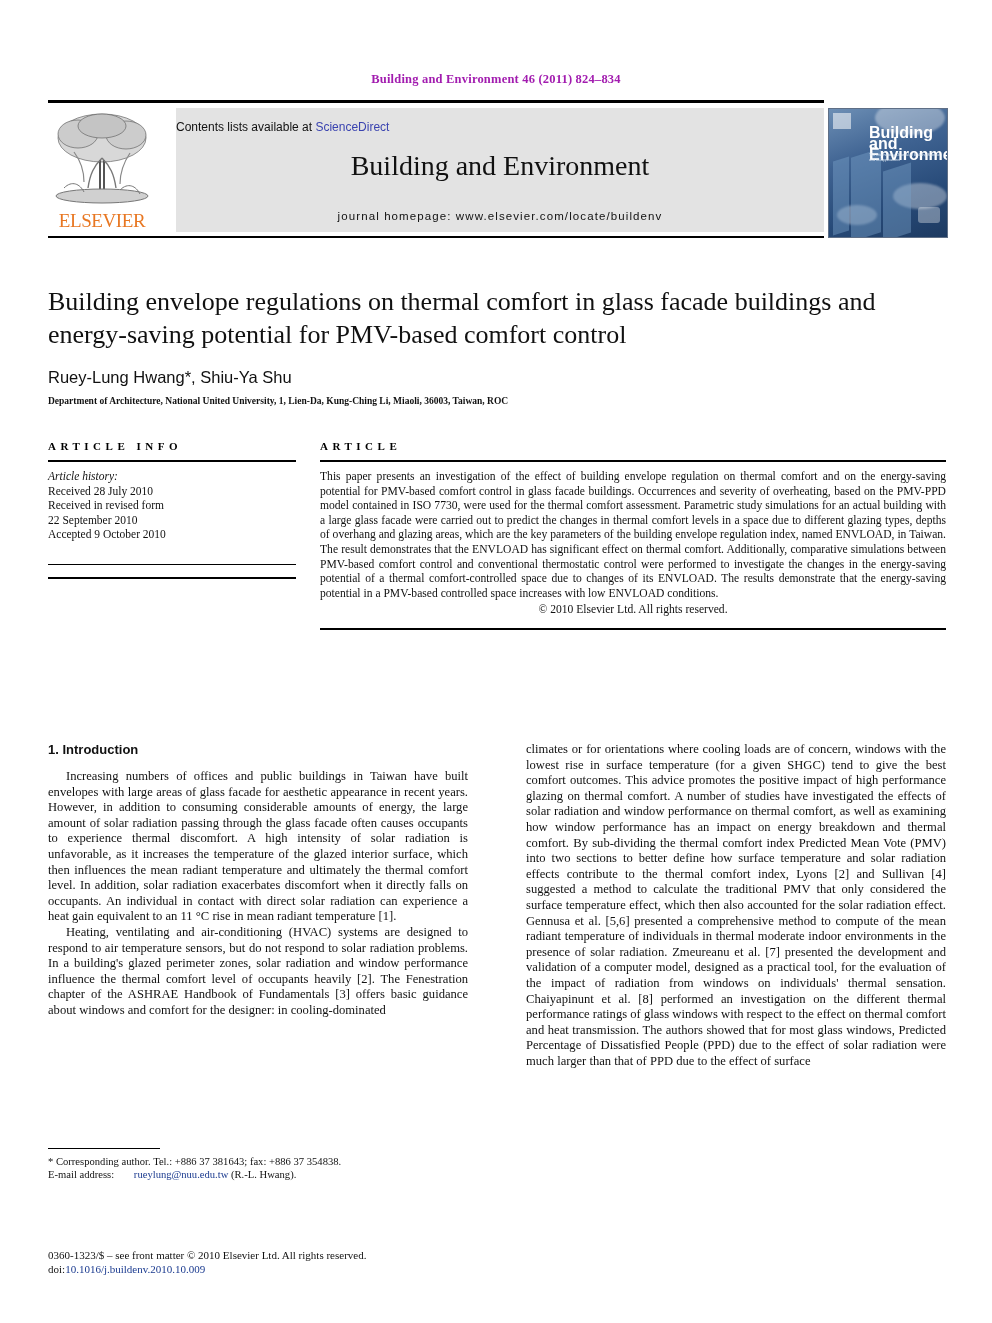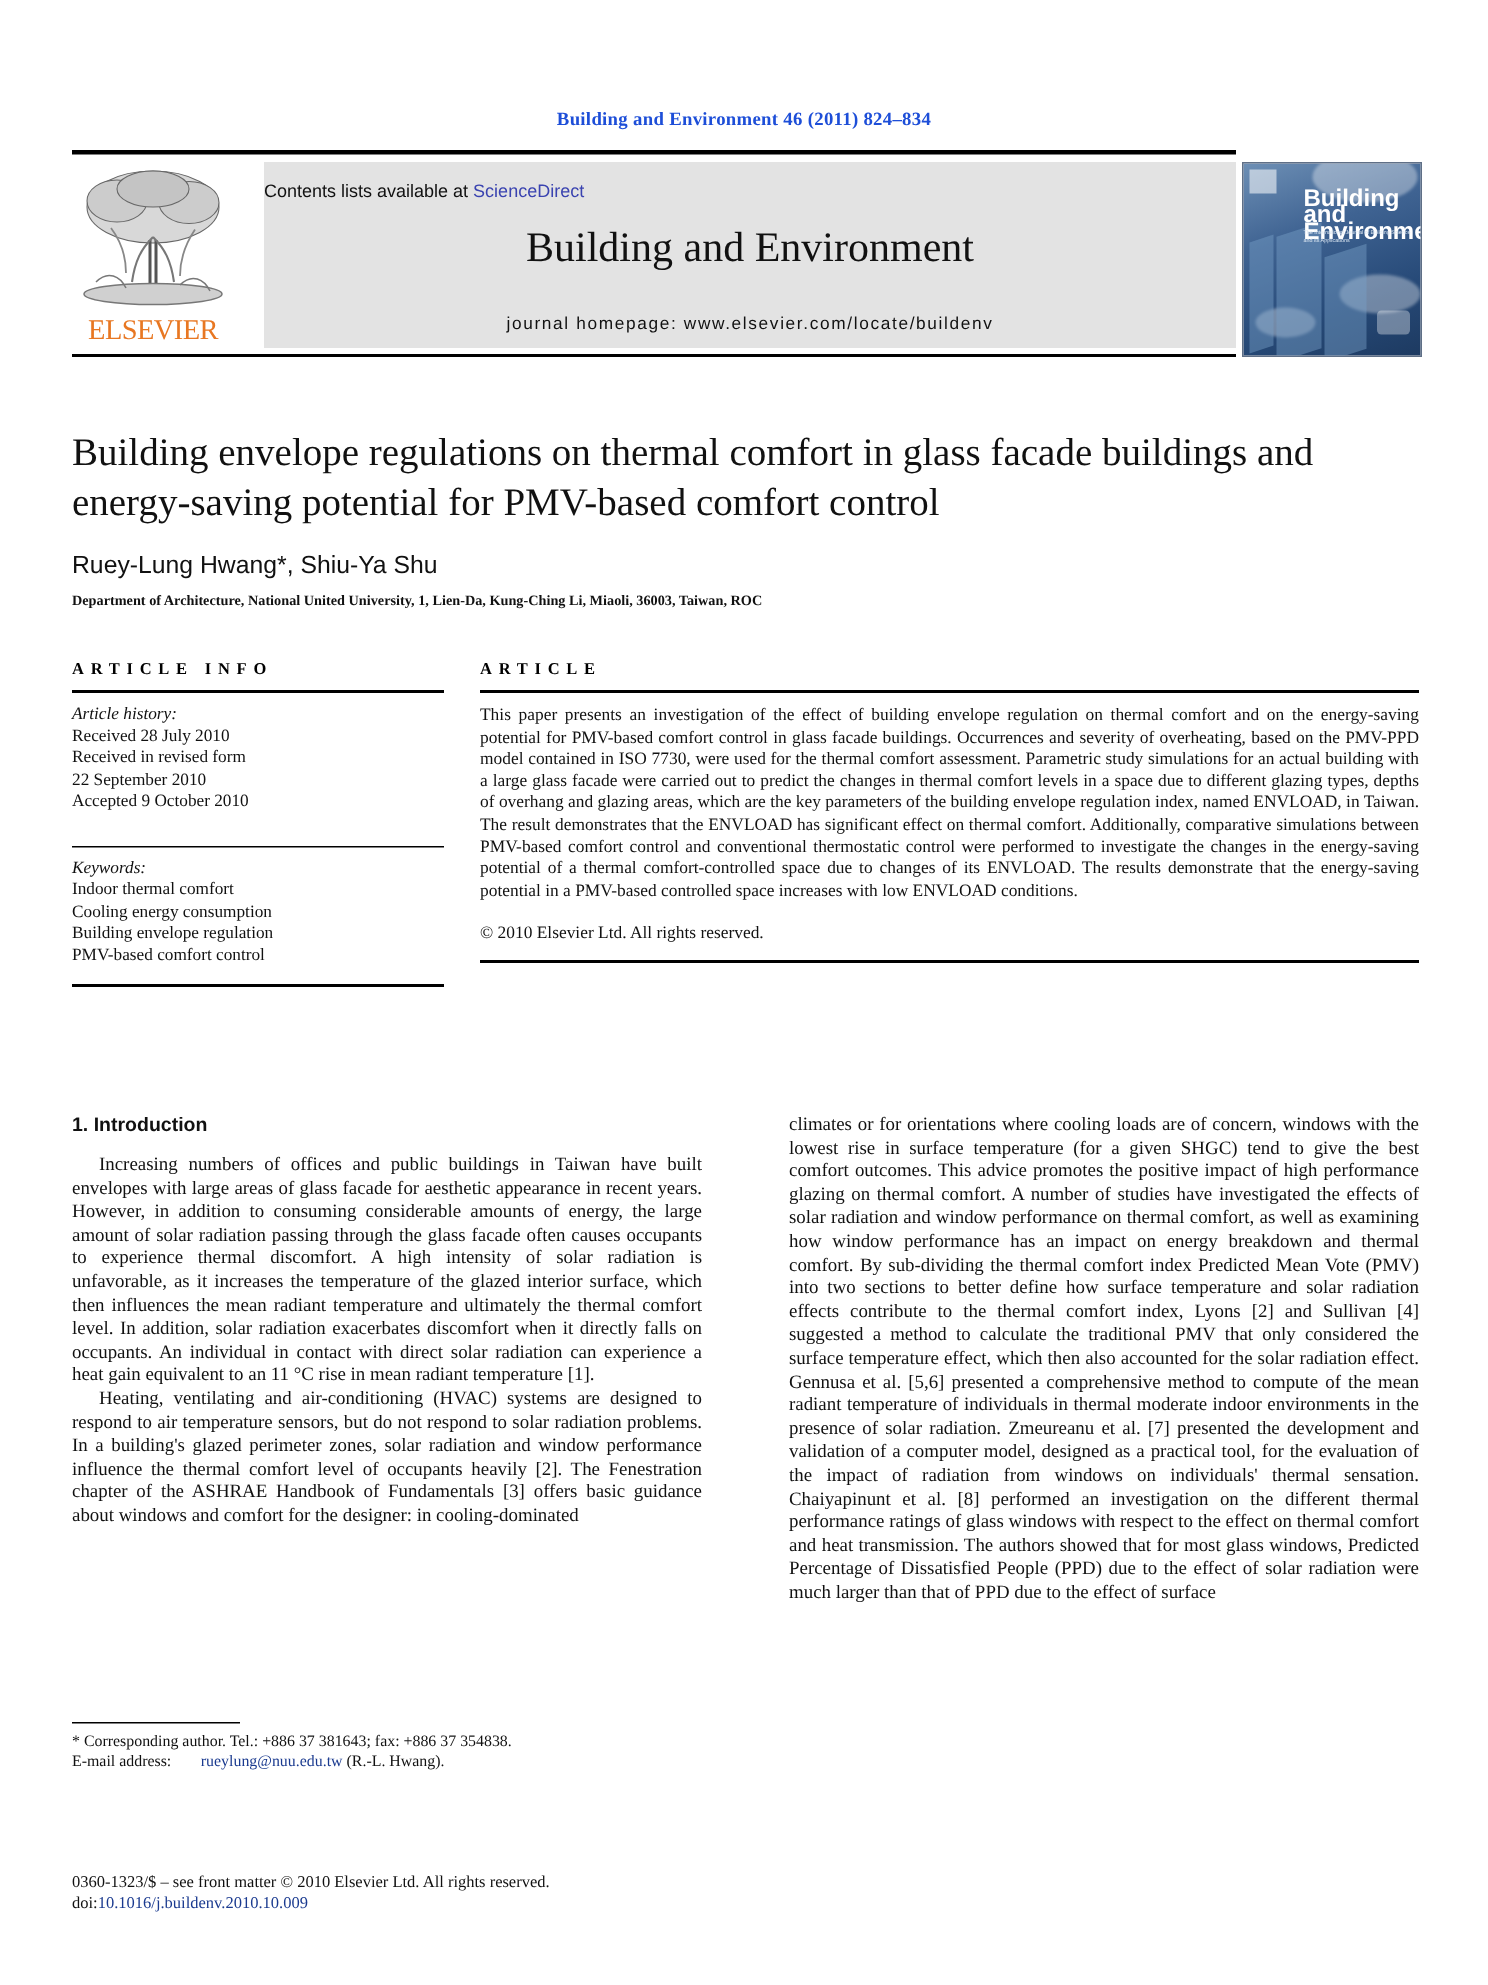--- a/index.html
+++ b/index.html
@@ -25,21 +25,21 @@
   
   .running-head {
     position: absolute;
     top: 72px;
     left: 0;
     width: 992px;
     text-align: center;
     font-family: "Liberation Serif", serif;
     font-weight: bold;
     font-size: 12.5px;
-    color: #1d4ed8;
+    color: #a21caf;
     letter-spacing: 0.2px;
   }
 
   
   .masthead {
     position: absolute;
     top: 100px;
     left: 48px;
     width: 898px;
     height: 138px;
@@ -256,24 +256,24 @@
 
   .abs-body {
     font-family: "Liberation Serif", serif;
     font-size: 11.6px;
     line-height: 14.6px;
     text-align: justify;
     color: #111;
     padding-top: 8px;
   }
   .copyright {
-    text-align: left;
+    text-align: center;
     font-family: "Liberation Serif", serif;
     font-size: 11.6px;
-    margin-top: 14px;
+    margin-top: 2px;
     color: #111;
   }
   .band-rule-bottom {
     height: 2px;
     background: #000;
     margin-top: 12px;
   }
   .info-rule-bottom {
     height: 2px;
     background: #000;
@@ -411,27 +411,20 @@
         <div class="sect-label">ARTICLE INFO</div>
         <div class="hr-top"></div>
         <div class="info-body">
           <div class="lead">Article history:</div>
           <div>Received 28 July 2010</div>
           <div>Received in revised form</div>
           <div>22 September 2010</div>
           <div>Accepted 9 October 2010</div>
         </div>
         <div class="kw-sep"></div>
-        <div class="info-body kw-block">
-          <div class="lead">Keywords:</div>
-          <div>Indoor thermal comfort</div>
-          <div>Cooling energy consumption</div>
-          <div>Building envelope regulation</div>
-          <div>PMV-based comfort control</div>
-        </div>
         <div class="info-rule-bottom"></div>
       </div>
 
       <div class="col-abs">
         <div class="sect-label">ARTICLE</div>
         <div class="hr-top"></div>
         <div class="abs-body">This paper presents an investigation of the effect of building envelope regulation on thermal comfort and on the energy-saving potential for PMV-based comfort control in glass facade buildings. Occurrences and severity of overheating, based on the PMV-PPD model contained in ISO 7730, were used for the thermal comfort assessment. Parametric study simulations for an actual building with a large glass facade were carried out to predict the changes in thermal comfort levels in a space due to different glazing types, depths of overhang and glazing areas, which are the key parameters of the building envelope regulation index, named ENVLOAD, in Taiwan. The result demonstrates that the ENVLOAD has significant effect on thermal comfort. Additionally, comparative simulations between PMV-based comfort control and conventional thermostatic control were performed to investigate the changes in the energy-saving potential of a thermal comfort-controlled space due to changes of its ENVLOAD. The results demonstrate that the energy-saving potential in a PMV-based controlled space increases with low ENVLOAD conditions.</div>
         <div class="copyright">© 2010 Elsevier Ltd. All rights reserved.</div>
         <div class="band-rule-bottom"></div>
       </div>

